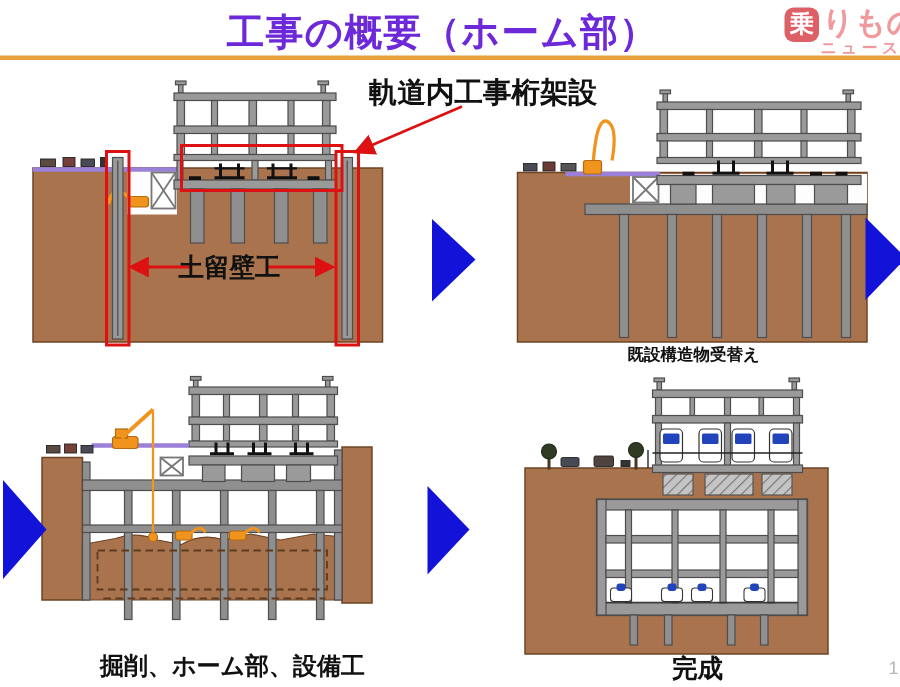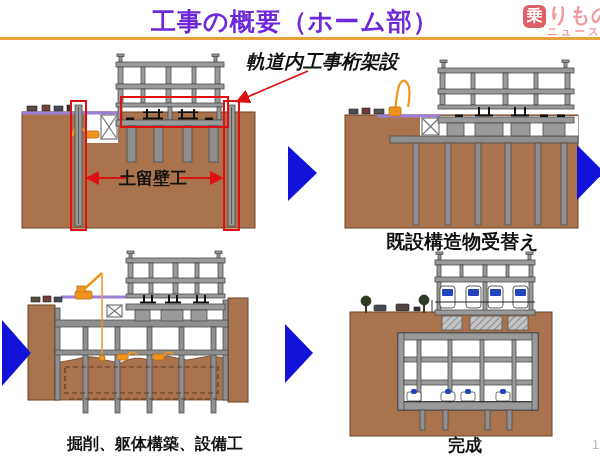--- a/index.html
+++ b/index.html
@@ -17,26 +17,26 @@
   
   #logo{left:521px;top:3px;width:79px;height:36px;}
   #logo-badge{
     position:absolute;left:2px;top:2px;width:23px;height:23px;border-radius:6px;
     background:#dd6066;color:#fff;font-size:16px;font-weight:bold;
     display:flex;align-items:center;justify-content:center;
   }
   #logo-main{position:absolute;left:27px;top:-2px;font-size:21px;font-weight:600;color:#f09a9e;white-space:nowrap;}
   #logo-sub{position:absolute;left:26px;top:22px;font-size:10.5px;font-weight:bold;color:#f09a9e;letter-spacing:3px;white-space:nowrap;}
   
-  #girder-label{left:246px;top:49px;font-size:19px;font-weight:bold;color:#111;white-space:nowrap;font-style:italic;}
+  #girder-label{left:246px;top:49px;font-size:19px;font-weight:bold;color:#111;white-space:nowrap;}
   .caption{
     text-align:center;font-weight:bold;color:#111;white-space:nowrap;
   }
   #caption-1{left:15px;top:228px;width:280px;font-size:17px;}
-  #caption-2{left:330px;top:229px;width:265px;font-size:19px;}
+  #caption-2{left:330px;top:229px;width:265px;font-size:11px;}
   #caption-3{left:20px;top:434px;width:270px;font-size:16px;}
   #caption-4{left:340px;top:434px;width:250px;font-size:17px;}
   #page-num{right:1px;top:438px;font-size:12px;color:#b5b5b5;}
   svg{display:block;}
   #overlay{left:0;top:0;pointer-events:none;}
 </style>
 </head>
 <body>
 
 <div id="slide">
@@ -410,21 +410,21 @@
 
     <g fill="#8f8f8f" stroke="#4d4d4d" stroke-width="0.8">
       <rect x="80" y="160" width="5" height="20"></rect>
         <rect x="103" y="160" width="5" height="20"></rect>
       <rect x="145" y="160" width="5" height="20"></rect>
         <rect x="167" y="160" width="5" height="20"></rect>
     </g>
   </svg>
 
   <div id="caption-2" class="abs caption">既設構造物受替え</div>
-  <div id="caption-3" class="abs caption">掘削、躯体構築、設備工</div>
+  <div id="caption-3" class="abs caption">掘削、ホーム部、設備工</div>
   <div id="caption-4" class="abs caption">完成</div>
 
   <div id="page-num" class="abs">1</div>
 
   <svg id="overlay" class="abs" width="600" height="458" viewBox="0 0 600 458">
     <defs>
       <marker id="raO" viewBox="0 0 10 10" refX="8" refY="5" markerWidth="8" markerHeight="8" orient="auto-start-reverse">
         <path d="M0,0 L10,5 L0,10 z" fill="#dd1111"></path>
       </marker>
     </defs>

